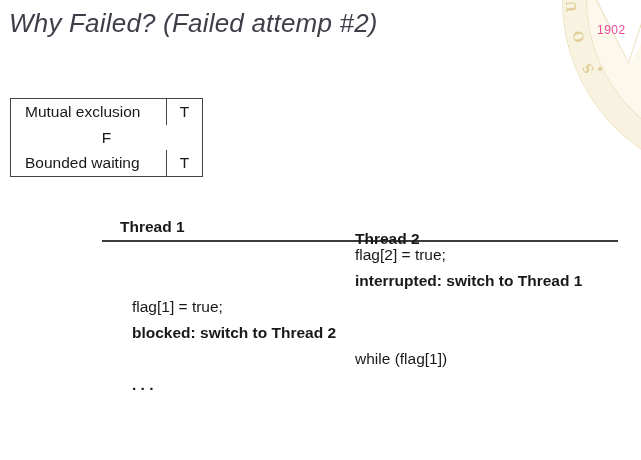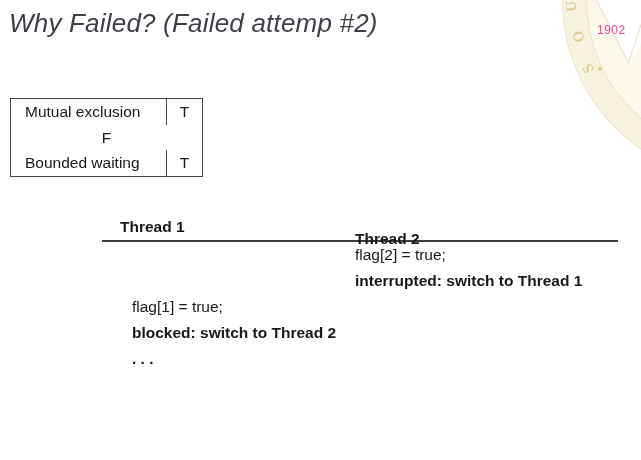--- a/index.html
+++ b/index.html
@@ -155,17 +155,20 @@
     <div class="trace-row">
       <span class="cell c2 em">interrupted: switch to Thread 1</span>
     </div>
     <div class="trace-row">
       <span class="cell c1">flag[1] = true;</span>
     </div>
     <div class="trace-row">
       <span class="cell c1 em">blocked: switch to Thread 2</span>
     </div>
     <div class="trace-row">
+      <span class="cell c2">while (flag[1])</span>
+    </div>
+    <div class="trace-row">
       <span class="cell c1 em">. . .</span>
     </div>
   </div>
 
 </div>
 
 </body></html>

